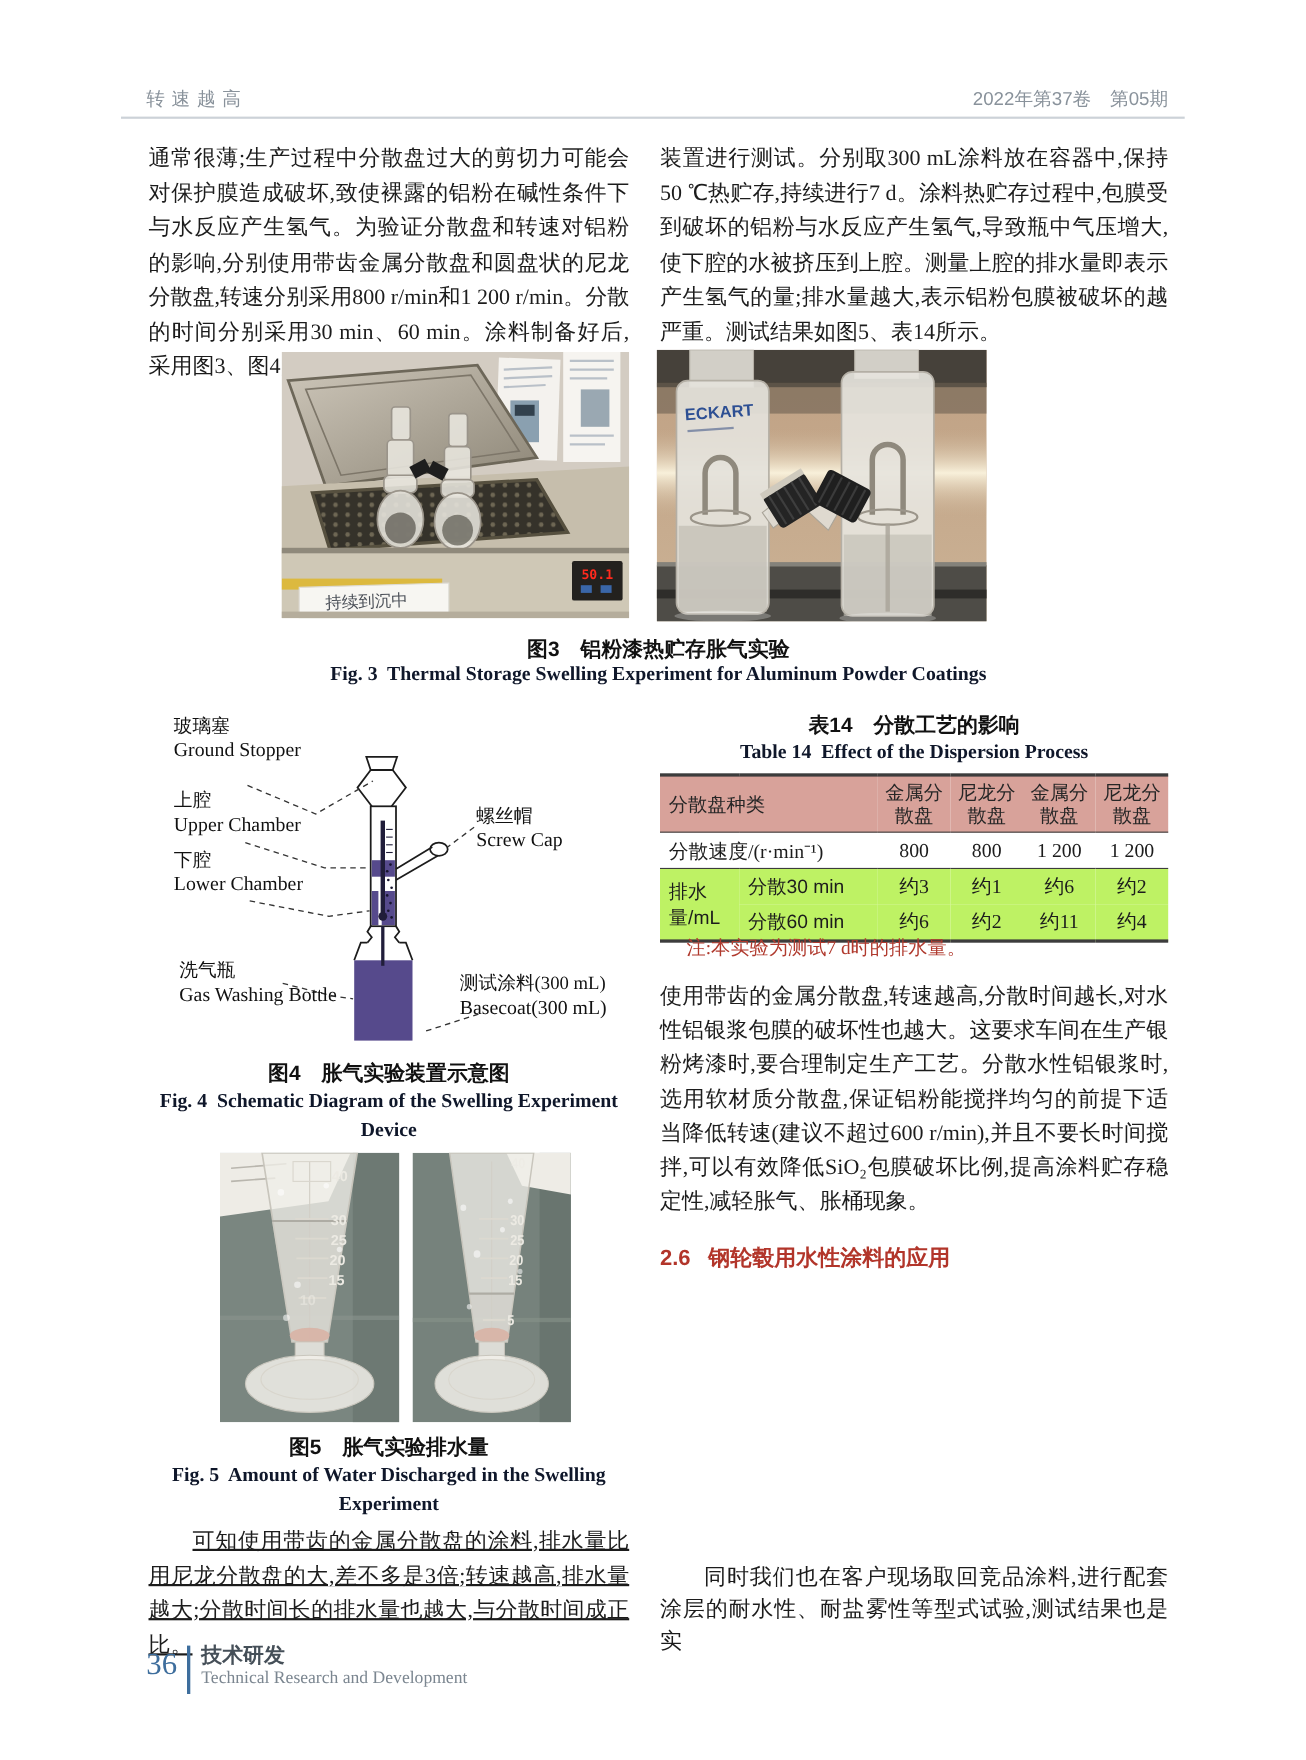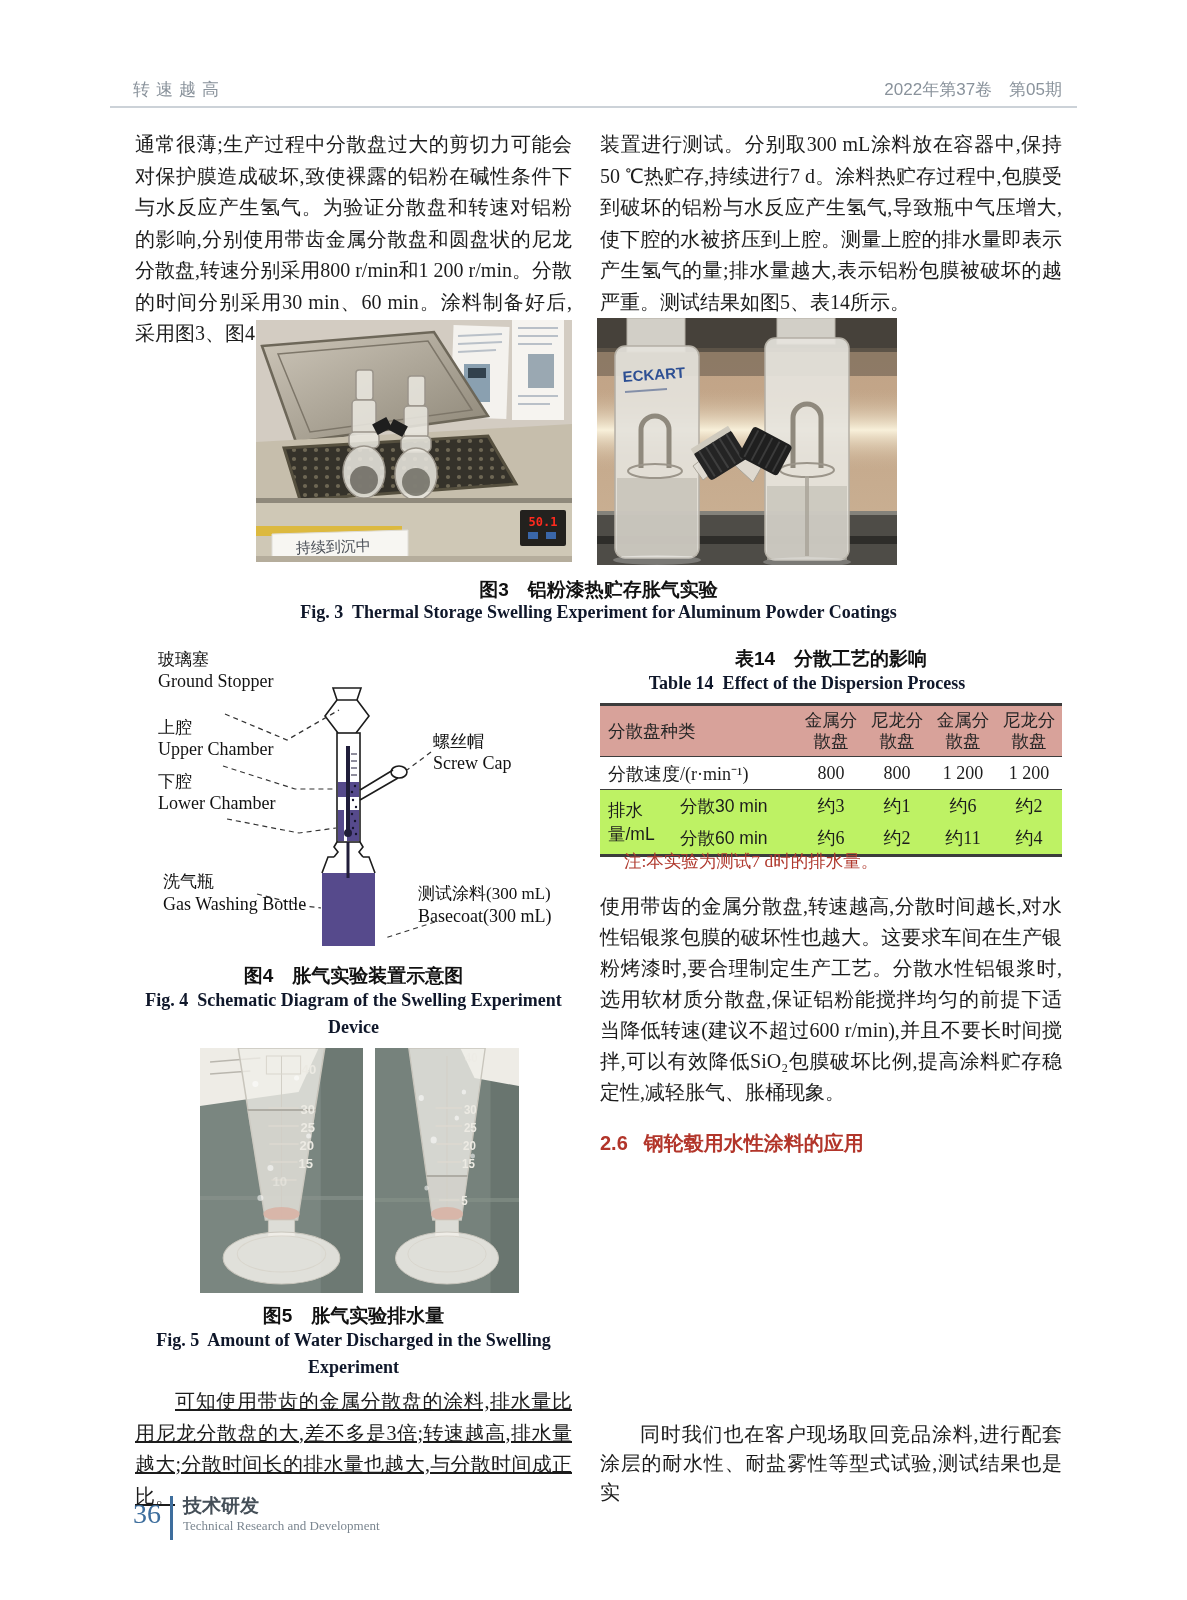--- a/index.html
+++ b/index.html
@@ -31,21 +31,21 @@
   .t14 .srow{border-bottom:1.5px solid #3c3c3c;}
   .note-red{color:#b03a2e;font-size:17.5px;padding-left:24px;}
   .sec-head{font-family:"Liberation Sans",sans-serif;font-weight:bold;font-size:20px;color:#b2352a;}
   .sec-head .num{margin-right:16px;}
   .diag-label-cn{font-size:17px;color:#111;}
   .diag-label-en{font-size:18px;color:#111;}
   .foot{display:flex;align-items:flex-start;}
   .foot .pn{font-size:28px;color:#3e6e9d;line-height:40px;margin-right:9px;}
   .foot .bar{width:3px;height:44px;background:#3e6e9d;margin-right:10px;margin-top:2px;}
   .foot .cn{font-family:Liberation Serif, serif;font-weight:bold;font-size:19px;color:#454f58;line-height:24px;}
-  .foot .en{font-size:13px;color:#7b8690;line-height:16px;}
+  .foot .en{font-size:16px;color:#7b8690;line-height:16px;}
   svg text{user-select:none;}
 </style>
 </head>
 <body>
 
 <div class="page">
 
   <div class="abs hdr" style="left:133px;top:78px;width:929px;">
     <span class="jn">转速越高</span>
     <span>2022年第37卷　第05期</span>
@@ -340,21 +340,21 @@
     </svg>
   </div>
 
   <div class="abs cap-cn" style="left:135px;top:1303px;width:437px;">图5　胀气实验排水量</div>
   <div class="abs cap-en" style="left:135px;top:1330px;width:437px;">Fig. 5  Amount of Water Discharged in the Swelling</div>
   <div class="abs cap-en" style="left:135px;top:1357px;width:437px;">Experiment</div>
 
   <div class="abs para indent" style="left:135px;top:1386px;width:437px;text-decoration:underline;">可知使用带齿的金属分散盘的涂料,排水量比用尼龙分散盘的大,差不多是3倍;转速越高,排水量越大;分散时间长的排水量也越大,与分散时间成正比。</div>
 
   <div class="abs cap-cn" style="left:600px;top:646px;width:462px;">表14　分散工艺的影响</div>
-  <div class="abs cap-en" style="left:576px;top:673px;width:462px;">Table 14  Effect of the Dispersion Process</div>
+  <div class="abs cap-en" style="left:600px;top:673px;width:462px;">Table 14  Effect of the Dispersion Process</div>
 
   <table class="abs t14" style="left:600px;top:703px;">
     <colgroup>
       <col style="width:72px">
         <col style="width:126px">
       <col style="width:66px">
         <col style="width:66px">
         <col style="width:66px">
         <col style="width:66px">
     </colgroup>

